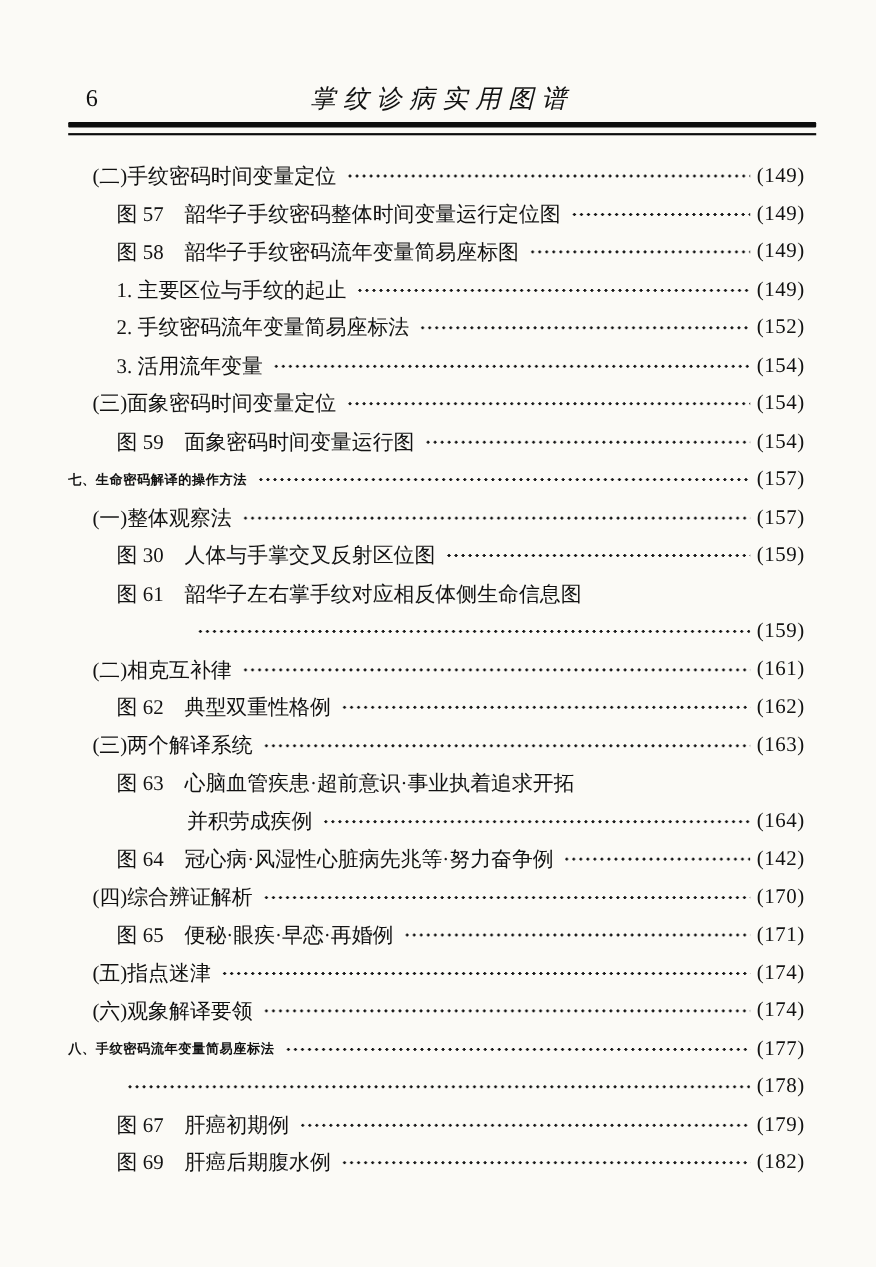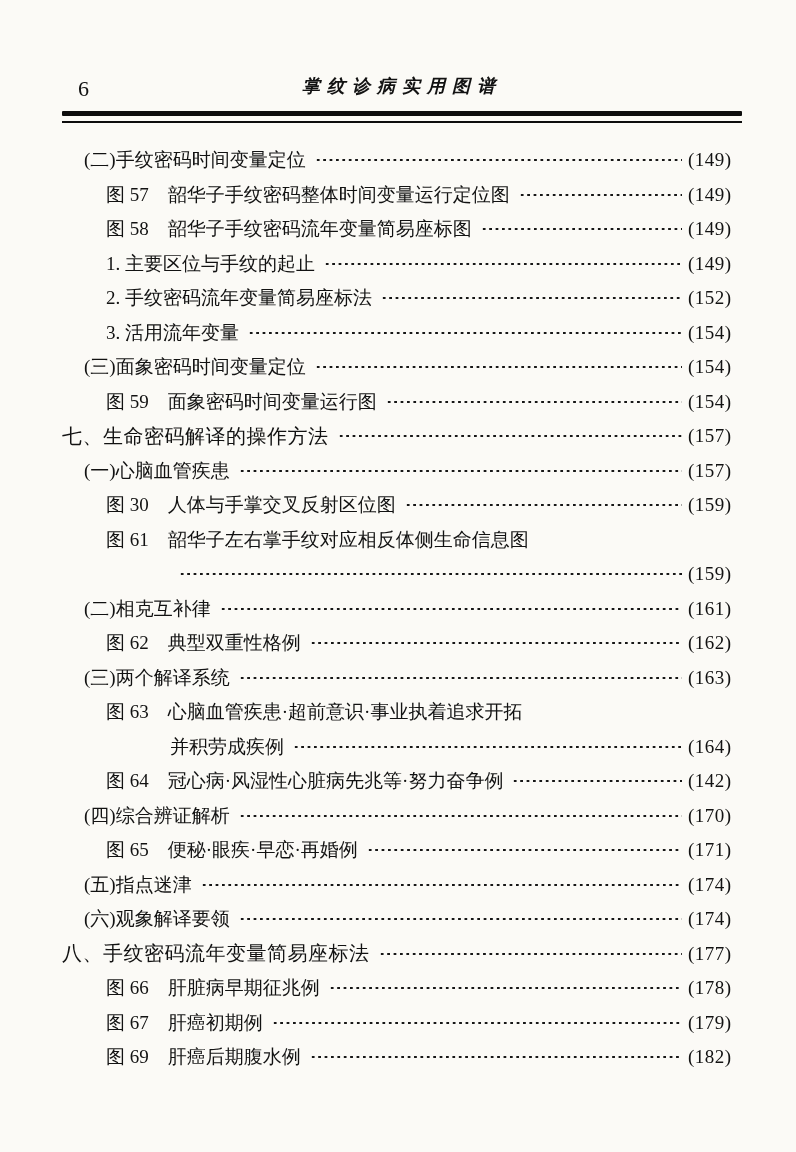--- a/index.html
+++ b/index.html
@@ -12,38 +12,38 @@
     position:relative;
   }
   .content{padding:0 54px 0 62px;}
   
   .header{position:relative;margin-top:74px;height:30px;}
   .page-no{
     position:absolute;left:16px;top:2px;
     font-size:22px;letter-spacing:1px;
   }
   .book-title{
-    text-align:center;font-size:18px;font-weight:700;
+    text-align:center;font-size:23px;font-weight:400;
     letter-spacing:7px;
     font-style:italic;
     margin-top:37px;
   }
   .rule-thick{height:5px;background:#0d0d0d;margin-top:7px;border-radius:1px;}
   .rule-thin{height:2px;background:#0d0d0d;margin-top:5px;}
   
   .toc{margin-top:20px;}
   .toc-line{
     display:flex;align-items:center;
     height:34.5px;
     font-size:19px;
     white-space:nowrap;
   }
   .toc-line .txt{white-space:nowrap;}
   .lvl0{padding-left:0;}
-  .lvl0 .txt{font-weight:400;font-size:20px;letter-spacing:0.5px;}
+  .lvl0 .txt{font-weight:700;font-size:12px;letter-spacing:0.5px;}
   .lvl1{padding-left:22px;}
   .lvl2{padding-left:44px;}
   .lvl3{padding-left:108px;}
   .leader{
     flex:1;
     align-self:stretch;
     margin:0 6px 0 9px;
     background:radial-gradient(circle,#161616 1.25px,rgba(0,0,0,0) 1.5px) left center / 6.4px 6.4px repeat-x;
   }
   .leader.off{background:none;}
@@ -105,21 +105,21 @@
         <span class="txt">图 59　面象密码时间变量运行图</span>
         <span class="leader"></span>
         <span class="pg">(154)</span>
       </div>
       <div class="toc-line lvl0">
         <span class="txt">七、生命密码解译的操作方法</span>
         <span class="leader"></span>
         <span class="pg">(157)</span>
       </div>
       <div class="toc-line lvl1">
-        <span class="txt">(一)心脑血管疾患</span>
+        <span class="txt">(一)整体观察法</span>
         <span class="leader"></span>
         <span class="pg">(157)</span>
       </div>
       <div class="toc-line lvl2">
         <span class="txt">图 30　人体与手掌交叉反射区位图</span>
         <span class="leader"></span>
         <span class="pg">(159)</span>
       </div>
       <div class="toc-line lvl2">
         <span class="txt">图 61　韶华子左右掌手纹对应相反体侧生命信息图</span>
@@ -178,21 +178,20 @@
         <span class="txt">(六)观象解译要领</span>
         <span class="leader"></span>
         <span class="pg">(174)</span>
       </div>
       <div class="toc-line lvl0">
         <span class="txt">八、手纹密码流年变量简易座标法</span>
         <span class="leader"></span>
         <span class="pg">(177)</span>
       </div>
       <div class="toc-line lvl2">
-        <span class="txt">图 66　肝脏病早期征兆例</span>
         <span class="leader"></span>
         <span class="pg">(178)</span>
       </div>
       <div class="toc-line lvl2">
         <span class="txt">图 67　肝癌初期例</span>
         <span class="leader"></span>
         <span class="pg">(179)</span>
       </div>
       <div class="toc-line lvl2">
         <span class="txt">图 69　肝癌后期腹水例</span>

